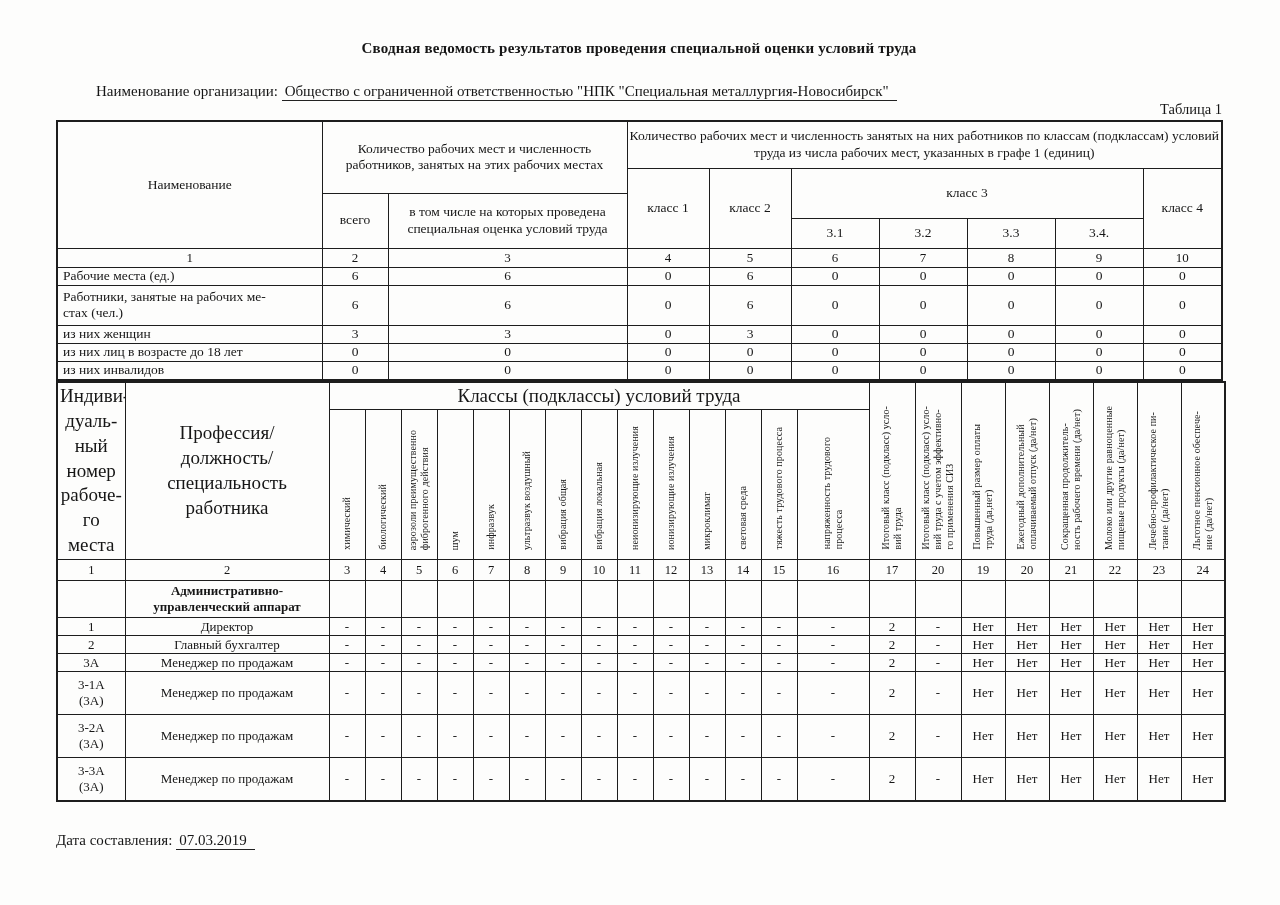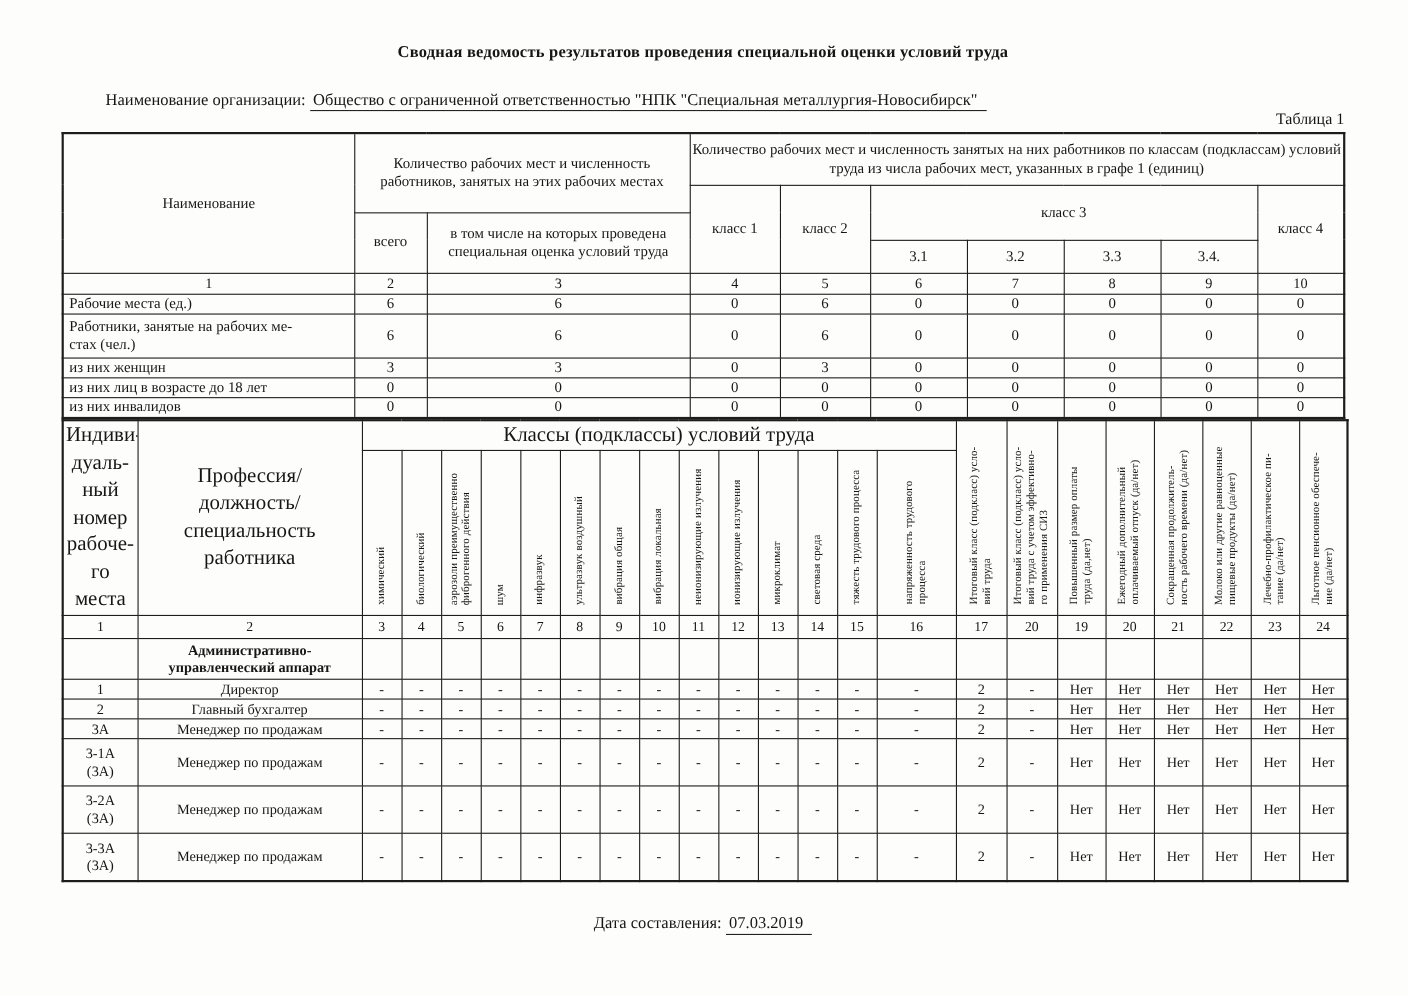--- a/index.html
+++ b/index.html
@@ -83,21 +83,20 @@
   .t2-num td { height: 20px; font-size: 12.5px; padding: 0 1px; }
   .t2-section td { height: 34px; font-size: 13px; margin-top: 12px; }
   .t2-section .sec { font-weight: bold; line-height: 1.25; }
   .t2-row-s td { height: 17px; font-size: 13px; padding: 0 1px; line-height: 1.1; }
   .t2-row-d td { height: 40px; font-size: 13px; }
   .t2 .hd-main { font-size: 19px; line-height: 1.3; }
 
   .date-line {
     margin-top: 30px;
     font-size: 15px;
-    text-align: center;
   }
 </style>
 </head>
 <body>
 
 <div class="page">
   <div class="content">
 
     <div class="doc-title">Сводная ведомость результатов проведения специальной оценки условий труда</div>
 

